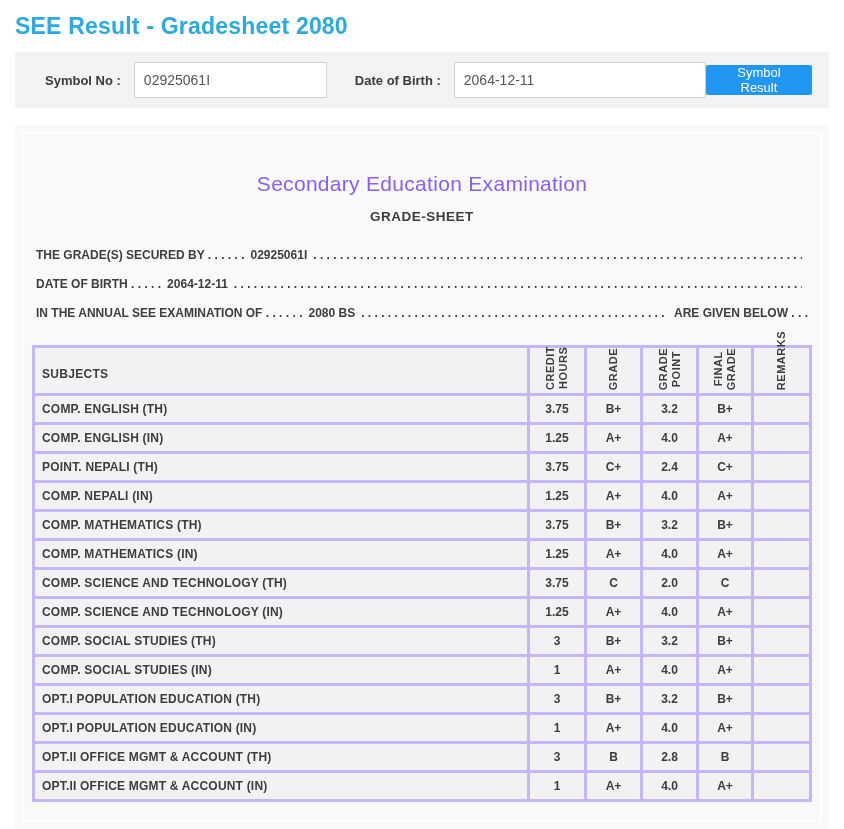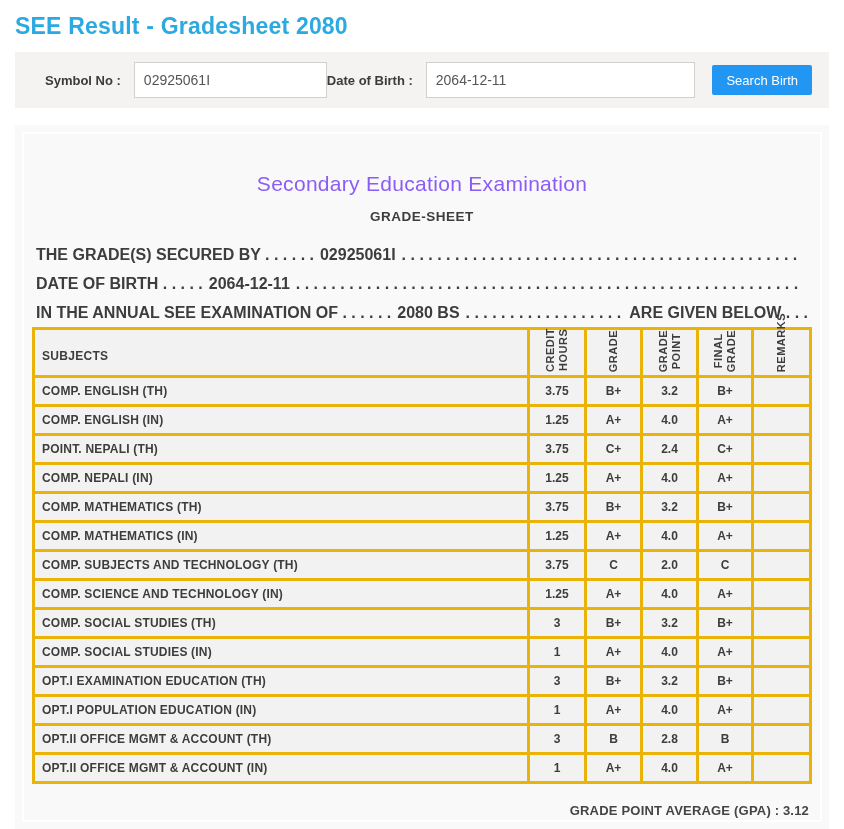--- a/index.html
+++ b/index.html
@@ -28,21 +28,21 @@
     align-items: center;
     padding: 4px 17px;
   }
   .form-label {
     font-size: 13px;
     font-weight: bold;
     color: #3b3b3b;
     white-space: nowrap;
   }
   .lbl-symbol { margin-left: 13px; }
-  .lbl-dob    { }
+  .lbl-dob    { margin-left: 28px; }
   .form-input {
     height: 36px;
     border: 1px solid #d2d1cf;
     background: #ffffff;
     font-family: "Liberation Sans", sans-serif;
     font-size: 14px;
     color: #555555;
     padding: 0 9px;
     margin-left: 13px;
     outline: none;
@@ -89,40 +89,40 @@
     font-weight: bold;
     color: #3d3d3d;
     letter-spacing: 0.5px;
   }
   
   .intro { margin: 16px 4px 0 4px; }
   .dotline {
     height: 29px;
     display: flex;
     align-items: center;
-    font-size: 16px;
+    font-size: 12px;
     font-weight: bold;
     color: #3d3d3d;
     white-space: nowrap;
   }
   .dl-label { margin-right: 6px; }
   .dl-value { margin-right: 6px; }
   .dot-fill {
     flex: 1;
     overflow: hidden;
     white-space: nowrap;
   }
   .dl-tail { margin-left: 6px; }
   
   table.subjects {
     width: 100%;
-    margin-top: 0;
+    margin-top: 18px;
     border-collapse: separate;
     border-spacing: 3px;
-    background: #eab308;
+    background: #c4b5fd;
   }
   table.subjects th, table.subjects td {
     background: #f2f2f2;
     color: #3d3d3d;
     font-size: 12px;
     font-weight: bold;
   }
   th.th-subjects {
     height: 45px;
     text-align: left;
@@ -177,21 +177,21 @@
 </head>
 <body>
 
 <h1 class="page-title">SEE Result - Gradesheet 2080</h1>
 
 <div class="form-bar">
   <span class="form-label lbl-symbol">Symbol No :</span>
   <input class="form-input inp-symbol" type="text" value="02925061I" style="">
   <span class="form-label lbl-dob">Date of Birth :</span>
   <input class="form-input inp-dob" type="text" value="2064-12-11" style="">
-  <button class="search-btn">Search Birth</button>
+  <button class="search-btn">Symbol Result</button>
 </div>
 
 <div class="result-panel">
   <div class="panel-inner">
 
     <h2 class="exam-title">Secondary Education Examination</h2>
     <h3 class="sheet-subtitle">GRADE-SHEET</h3>
 
     <div class="intro">
       <div class="dotline">
@@ -281,21 +281,21 @@
           </tr>
           <tr>
             <td class="subject">COMP. MATHEMATICS (IN)</td>
             <td>1.25</td>
             <td>A+</td>
             <td>4.0</td>
             <td>A+</td>
             <td></td>
           </tr>
           <tr>
-            <td class="subject">COMP. SUBJECTS AND TECHNOLOGY (TH)</td>
+            <td class="subject">COMP. SCIENCE AND TECHNOLOGY (TH)</td>
             <td>3.75</td>
             <td>C</td>
             <td>2.0</td>
             <td>C</td>
             <td></td>
           </tr>
           <tr>
             <td class="subject">COMP. SCIENCE AND TECHNOLOGY (IN)</td>
             <td>1.25</td>
             <td>A+</td>
@@ -313,21 +313,21 @@
           </tr>
           <tr>
             <td class="subject">COMP. SOCIAL STUDIES (IN)</td>
             <td>1</td>
             <td>A+</td>
             <td>4.0</td>
             <td>A+</td>
             <td></td>
           </tr>
           <tr>
-            <td class="subject">OPT.I EXAMINATION EDUCATION (TH)</td>
+            <td class="subject">OPT.I POPULATION EDUCATION (TH)</td>
             <td>3</td>
             <td>B+</td>
             <td>3.2</td>
             <td>B+</td>
             <td></td>
           </tr>
           <tr>
             <td class="subject">OPT.I POPULATION EDUCATION (IN)</td>
             <td>1</td>
             <td>A+</td>

